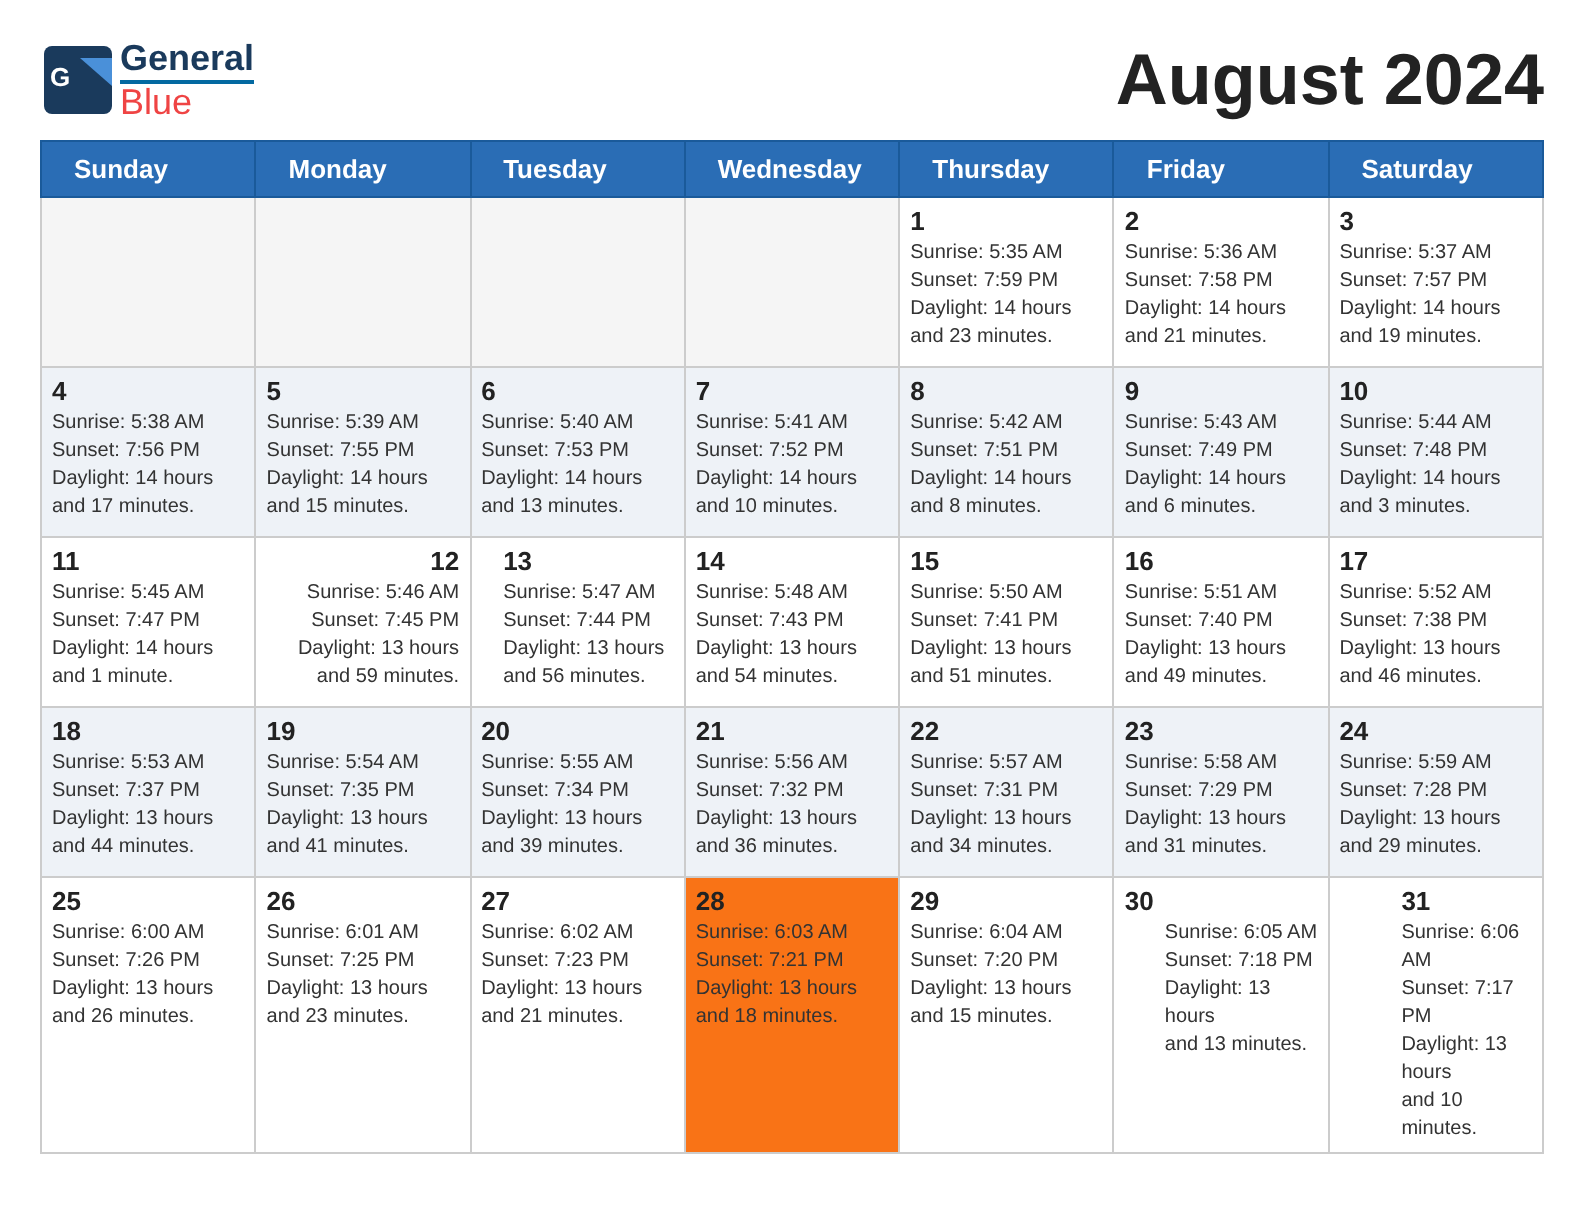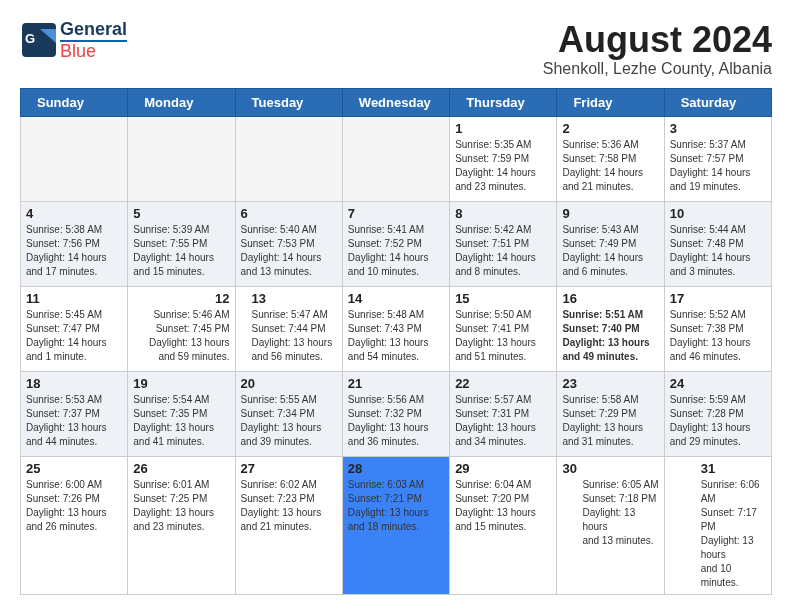--- a/index.html
+++ b/index.html
@@ -89,21 +89,20 @@
         </svg>
       </div>
       <div>
         <div style="font-size:18px;font-weight:bold;color:#1a3a5c;line-height:1.1;">General</div>
         <div style="font-size:18px;font-weight:normal;color:#ef4444;line-height:1;border-top:2px solid #0369a1;">Blue</div>
       </div>
     </div>
   </div>
   <div class="title-block">
     <div class="month-year">August 2024</div>
-    <div class="location">Shenkoll, Lezhe County, Albania</div>
   </div>
 </div>
 
 <table class="calendar">
   <thead>
     <tr>
     <th>Sunday</th>
         <th>Monday</th>
         <th>Tuesday</th>
         <th>Wednesday</th>
@@ -222,21 +221,21 @@
         </td>
         <td style="background: rgb(255, 255, 255);">
           <span class="day-number">15</span>
           <div class="day-info" style="white-space: pre-line;">Sunrise: 5:50 AM
 Sunset: 7:41 PM
 Daylight: 13 hours
 and 51 minutes.</div>
         </td>
         <td style="background: rgb(255, 255, 255);">
           <span class="day-number">16</span>
-          <div class="day-info" style="white-space: pre-line; font-weight: bold;">Sunrise: 5:51 AM
+          <div class="day-info" style="white-space: pre-line;">Sunrise: 5:51 AM
 Sunset: 7:40 PM
 Daylight: 13 hours
 and 49 minutes.</div>
         </td>
         <td style="background: rgb(255, 255, 255);">
           <span class="day-number">17</span>
           <div class="day-info" style="white-space: pre-line;">Sunrise: 5:52 AM
 Sunset: 7:38 PM
 Daylight: 13 hours
 and 46 minutes.</div>
@@ -308,21 +307,21 @@
 Daylight: 13 hours
 and 23 minutes.</div>
         </td>
         <td style="background: rgb(255, 255, 255);">
           <span class="day-number">27</span>
           <div class="day-info" style="white-space: pre-line;">Sunrise: 6:02 AM
 Sunset: 7:23 PM
 Daylight: 13 hours
 and 21 minutes.</div>
         </td>
-        <td style="background: #3b82f6; margin-left: 28px;">
+        <td style="background: #f97316; margin-left: 28px;">
           <span class="day-number">28</span>
           <div class="day-info" style="white-space: pre-line;">Sunrise: 6:03 AM
 Sunset: 7:21 PM
 Daylight: 13 hours
 and 18 minutes.</div>
         </td>
         <td style="background: rgb(255, 255, 255);">
           <span class="day-number">29</span>
           <div class="day-info" style="white-space: pre-line;">Sunrise: 6:04 AM
 Sunset: 7:20 PM

